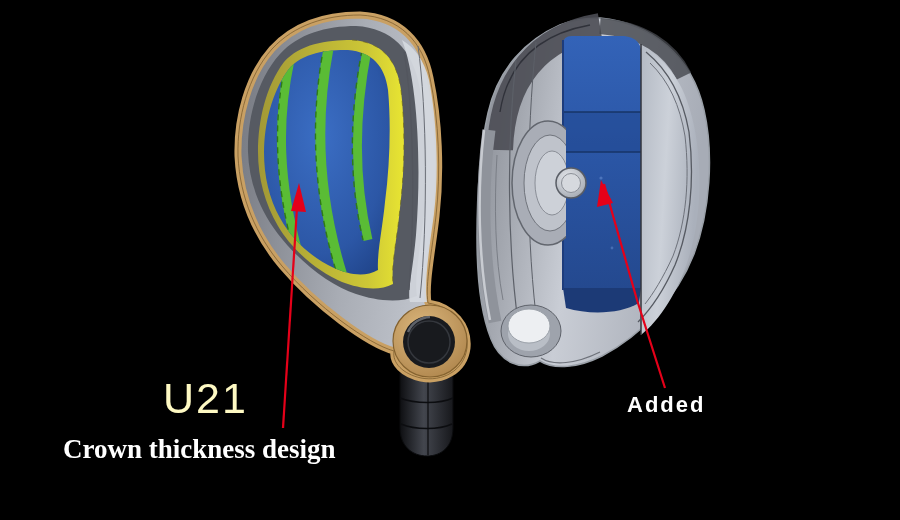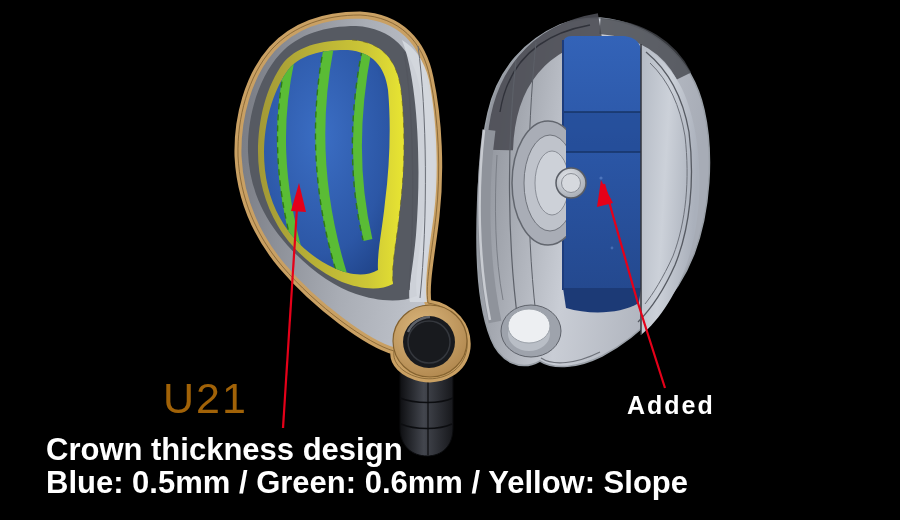--- a/index.html
+++ b/index.html
@@ -4,24 +4,24 @@
 <style>
   html,body{margin:0;padding:0;background:#000;}
   #canvas{
     position:relative;width:900px;height:520px;background:#000;overflow:hidden;
     font-family:"Liberation Sans","DejaVu Sans",sans-serif;
   }
   #illustration{position:absolute;left:0;top:0;}
   .caption{position:absolute;color:#fff;white-space:nowrap;}
   #model-label{
     left:163px;top:374px;font-size:43px;font-weight:400;
-    letter-spacing:2px;color:#a16207;
+    letter-spacing:2px;color:#fef9c3;
   }
-  #crown-caption{left:46px;top:433px;line-height:33px;font-size:31px;font-weight:700;}
-  #weight-caption{left:627px;top:388px;line-height:34px;font-size:25px;font-weight:700;letter-spacing:2px;}
+  #crown-caption{left:63px;top:433px;line-height:33px;font-size:27px;font-weight:700;font-family:Liberation Serif, serif;}
+  #weight-caption{left:627px;top:388px;line-height:34px;font-size:22px;font-weight:700;letter-spacing:2px;}
 </style>
 </head>
 <body>
 
 <div id="canvas">
 
 <svg id="illustration" width="900" height="520" viewBox="0 0 900 520">
   <defs>
     <linearGradient id="grayBaseL" x1="0" y1="0" x2="1" y2="0.15">
       <stop offset="0" stop-color="#74777f"></stop>
@@ -186,20 +186,19 @@
   <g>
     <polyline points="604,184 637,300 665,388" fill="none" stroke="#e50019" stroke-width="2.2"></polyline>
     <polygon points="601,180 613,203 597,207" fill="#e50019"></polygon>
   </g>
 </svg>
 
 <div class="caption" id="model-label">U21</div>
 
 <div class="caption" id="crown-caption">
   <div>Crown thickness design</div>
-  <div>Blue: 0.5mm / Green: 0.6mm / Yellow: Slope</div>
 </div>
 
 <div class="caption" id="weight-caption">
   <div>Added</div>
 </div>
 
 </div>
 
 </body></html>

